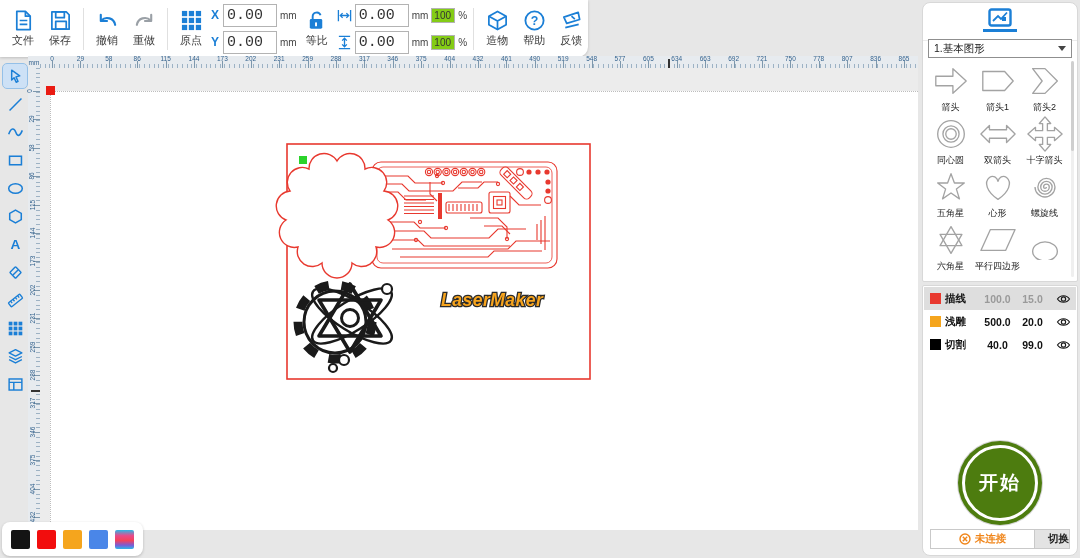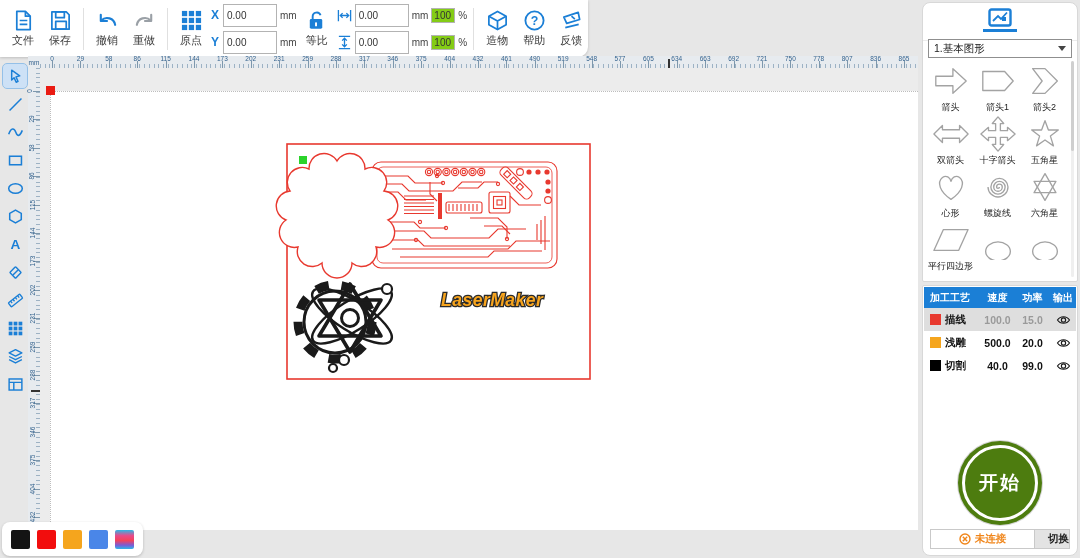--- a/index.html
+++ b/index.html
@@ -10,22 +10,22 @@
            border-radius:0 0 10px 0;box-shadow:0 1px 3px rgba(0,0,0,.18);
            display:flex;align-items:center;gap:3px;padding:0 6px;box-sizing:border-box;}
   .tbtn{display:flex;flex-direction:column;align-items:center;justify-content:center;
         width:34px;gap:1px;cursor:pointer;flex:0 0 auto;}
   .tbtn svg{width:23px;height:23px;display:block;}
   .tbtn .lbl{font-size:11px;color:#3a3a3a;white-space:nowrap;}
   .tdiv{width:1px;height:42px;background:#e0e0e0;margin:0 3px;flex:0 0 auto;}
   .stack{display:flex;flex-direction:column;gap:4px;flex:0 0 auto;}
   .frow{display:flex;align-items:center;gap:3px;font-size:10px;color:#444;}
   .axis{color:#1b7fd6;font-weight:bold;font-size:12px;width:9px;}
-  input.num{width:46px;height:13px;border:1px solid #b3b3b3;font-size:10px;padding:4px 3px;
-            color:#333;font-family:Liberation Sans, sans-serif;background:#fff;}
+  input.num{width:46px;height:13px;border:1px solid #b3b3b3;font-size:15px;padding:4px 3px;
+            color:#333;font-family:Liberation Mono, monospace;background:#fff;}
   input.pct{width:18px;height:13px;border:1px solid #b3b3b3;font-size:10px;padding:0 2px;
             color:#333;font-family:inherit;background:#84cc16;}
   .sizeicon{width:15px;height:15px;flex:0 0 auto;}
   
   #lefttools{position:absolute;left:2px;top:64px;width:26px;display:flex;flex-direction:column;
              align-items:center;gap:4px;}
   .ltool{width:24px;height:24px;border-radius:4px;display:flex;align-items:center;justify-content:center;cursor:pointer;}
   .ltool svg{width:17px;height:17px;display:block;}
   .ltool.active{background:#cde1f6;outline:1px solid #94c0e8;}
   
@@ -527,20 +527,28 @@
             <div class="slabel">箭头1</div>
           </div>
           <div class="shape-cell">
             <svg viewBox="0 0 40 40" fill="none" stroke="#a3a3a3" stroke-width="1.4" stroke-linejoin="round">
               <polygon points="7,7 20,7 33,20 20,33 7,33 17,20"></polygon>
             </svg>
             <div class="slabel">箭头2</div>
           </div>
           <div class="shape-cell">
             <svg viewBox="0 0 40 40" fill="none" stroke="#a3a3a3" stroke-width="1.4" stroke-linejoin="round">
+              <circle cx="20" cy="20" r="14"></circle>
+              <circle cx="20" cy="20" r="8.5"></circle>
+              <circle cx="20" cy="20" r="5.5"></circle>
+            </svg>
+            <div class="slabel">同心圆</div>
+          </div>
+          <div class="shape-cell">
+            <svg viewBox="0 0 40 40" fill="none" stroke="#a3a3a3" stroke-width="1.4" stroke-linejoin="round">
               <polygon points="2,20 11,11 11,15.5 29,15.5 29,11 38,20 29,29 29,24.5 11,24.5 11,29"></polygon>
             </svg>
             <div class="slabel">双箭头</div>
           </div>
           <div class="shape-cell">
             <svg viewBox="0 0 40 40" fill="none" stroke="#a3a3a3" stroke-width="1.4" stroke-linejoin="round">
               <polygon points="20,2 26,9 22.5,9 22.5,16.5 30,16.5 30,13 38,20 30,27 30,23.5 22.5,23.5 22.5,31 26,31 20,38 14,31 17.5,31 17.5,23.5 10,23.5 10,27 2,20 10,13 10,16.5 17.5,16.5 17.5,9 14,9"></polygon>
             </svg>
             <div class="slabel">十字箭头</div>
           </div>
@@ -594,26 +602,20 @@
             <div class="slabel"></div>
           </div>
         </div>
       <div id="shape-scroll">
           <div id="shape-thumb"></div>
         </div>
     </div>
 
     <div class="card" id="rp-card2">
       <div id="ptable">
-          <div class="prow header">
-            <div class="phead">加工工艺</div>
-            <div class="phead c">速度</div>
-            <div class="phead c">功率</div>
-            <div class="phead c">输出</div>
-          </div>
           <div class="prow selected">
             <div class="pname">
               <span class="pswatch" style="background:#e8392f"></span>
               <span>描线</span>
             </div>
             <div class="pval">100.0</div>
             <div class="pval">15.0</div>
             <div class="peye">
               <svg viewBox="0 0 16 13" fill="none" stroke="#1a1a1a" stroke-width="1.25">
                 <path d="M1.5 6.5 C4.5 1.8 11.5 1.8 14.5 6.5 C11.5 11.2 4.5 11.2 1.5 6.5 Z"></path>

